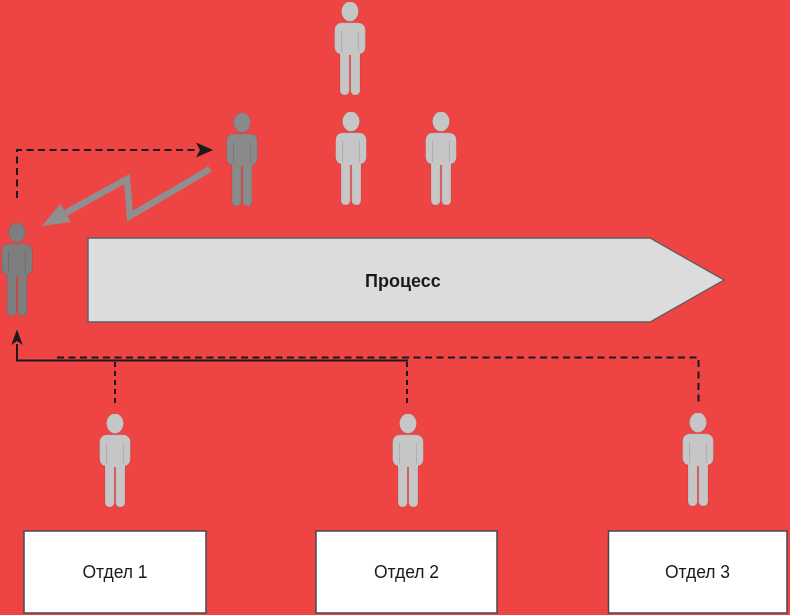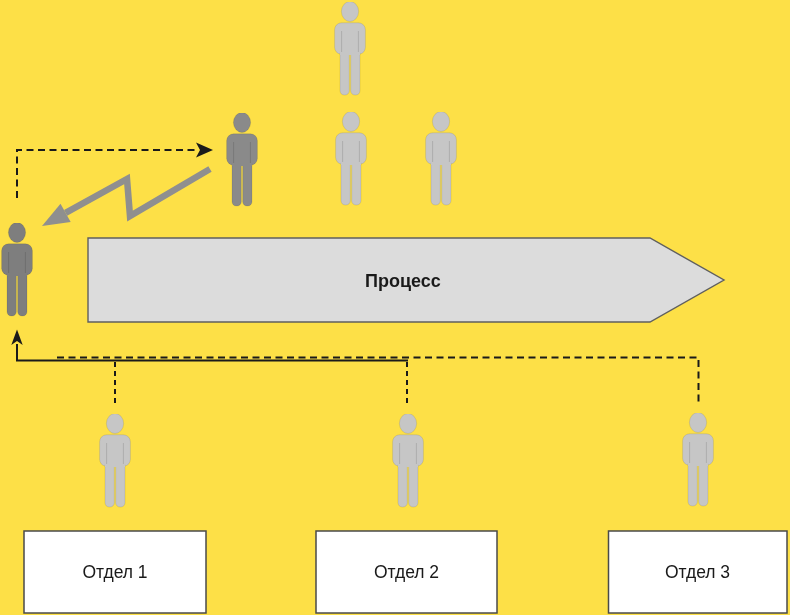--- a/index.html
+++ b/index.html
@@ -8,21 +8,21 @@
     background: #ffffff;
     width: 790px;
     height: 615px;
     overflow: hidden;
     font-family: "Liberation Sans", sans-serif;
   }
   .stage {
     position: relative;
     width: 790px;
     height: 615px;
-    background: #fde047;
+    background: #ef4444;
   }
   svg { display: block; }
 
   
   .line-solid   { stroke: #1a1a1a; stroke-width: 2;   fill: none; }
   .line-dashed  { stroke: #1a1a1a; stroke-width: 2;   fill: none; stroke-dasharray: 7 4.5; }
   .line-stub    { stroke: #1a1a1a; stroke-width: 2;   fill: none; stroke-dasharray: 5 4; }
   .arrow-dart   { fill: #1a1a1a; stroke: none; }
 
   

